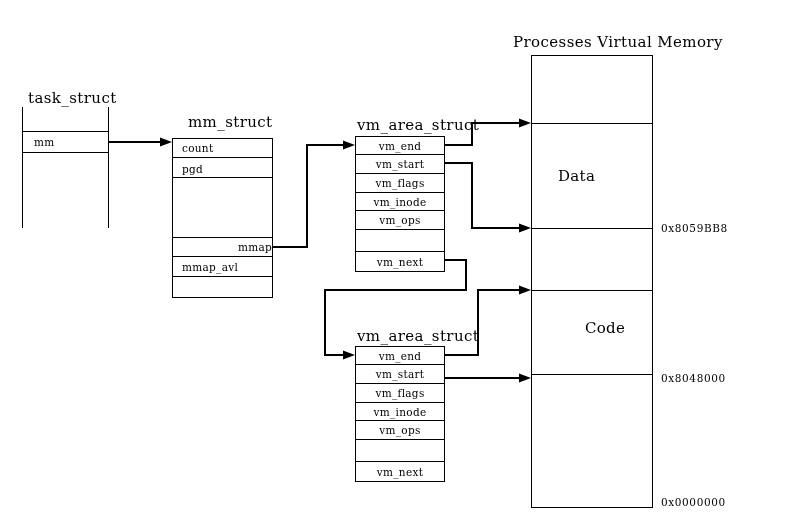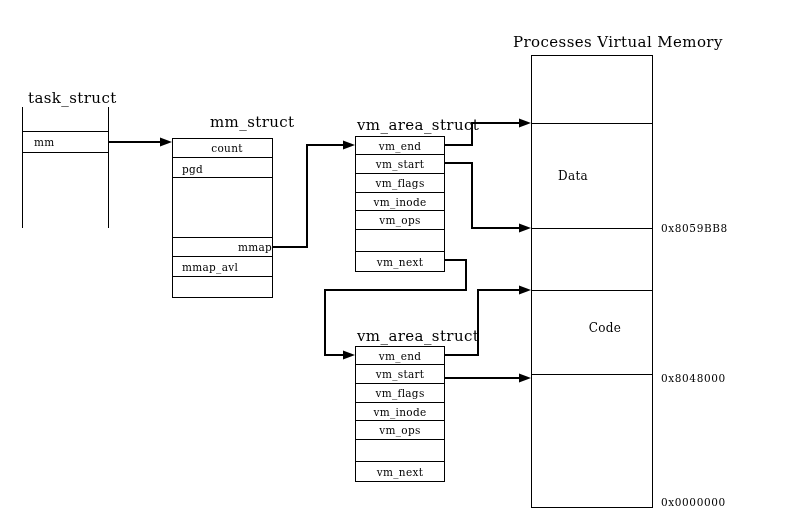--- a/index.html
+++ b/index.html
@@ -94,21 +94,21 @@
     position: absolute;
     left: 0;
     right: 0;
     box-sizing: border-box;
     border-bottom: 1.2px solid #000;
     display: flex;
     align-items: center;
   }
   .memseg.last { border-bottom: none; }
   .memseg span {
-    font-size: 12px;
+    font-size: 15px;
     color: #000;
     padding-left: 26px;
     letter-spacing: 0.3px;
   }
 </style>
 </head>
 <body>
 
 <div id="canvas">
 
@@ -155,24 +155,24 @@
   <div>
     <div class="rail" style="left:22px; top:107px; height:121px;"></div>
     <div class="rail" style="left:108px; top:107px; height:121px;"></div>
     <div class="hrule" style="left:22px; top:131px; width:87px;"></div>
     <div class="hrule" style="left:22px; top:152px; width:87px;"></div>
     <div style="position:absolute; left:22px; top:131px; width:103px; height:21px; display:flex; align-items:center;">
       <span style="font-size:10.5px; padding-left:12px; letter-spacing:0.3px;">mm</span>
     </div>
   </div>
 
-  <div class="title-cap" style="left:188px; top:113px;margin-left:22px;">mm_struct</div>
+  <div class="title-cap" style="left:188px; top:113px;">mm_struct</div>
 
   <div class="sbox" style="left:172px; top:138px; width:101px; height:160px;">
-    <div class="srow" style="top:0px; height:19px; justify-content:center;">
+    <div class="srow" style="top:0px; height:19px; justify-content:flex-start;">
       <span style="padding-left:9px;">count</span>
     </div>
     <div class="srow" style="top:21px; height:18px; justify-content:flex-start;">
       <span style="padding-left:9px;">pgd</span>
     </div>
     <div class="srow" style="top:37px; height:62px; justify-content:flex-start;">
       <span style="padding-left:9px;"></span>
     </div>
     <div class="srow" style="top:99px; height:19px; justify-content:flex-end;">
       <span style="padding-left:9px;">mmap</span>

